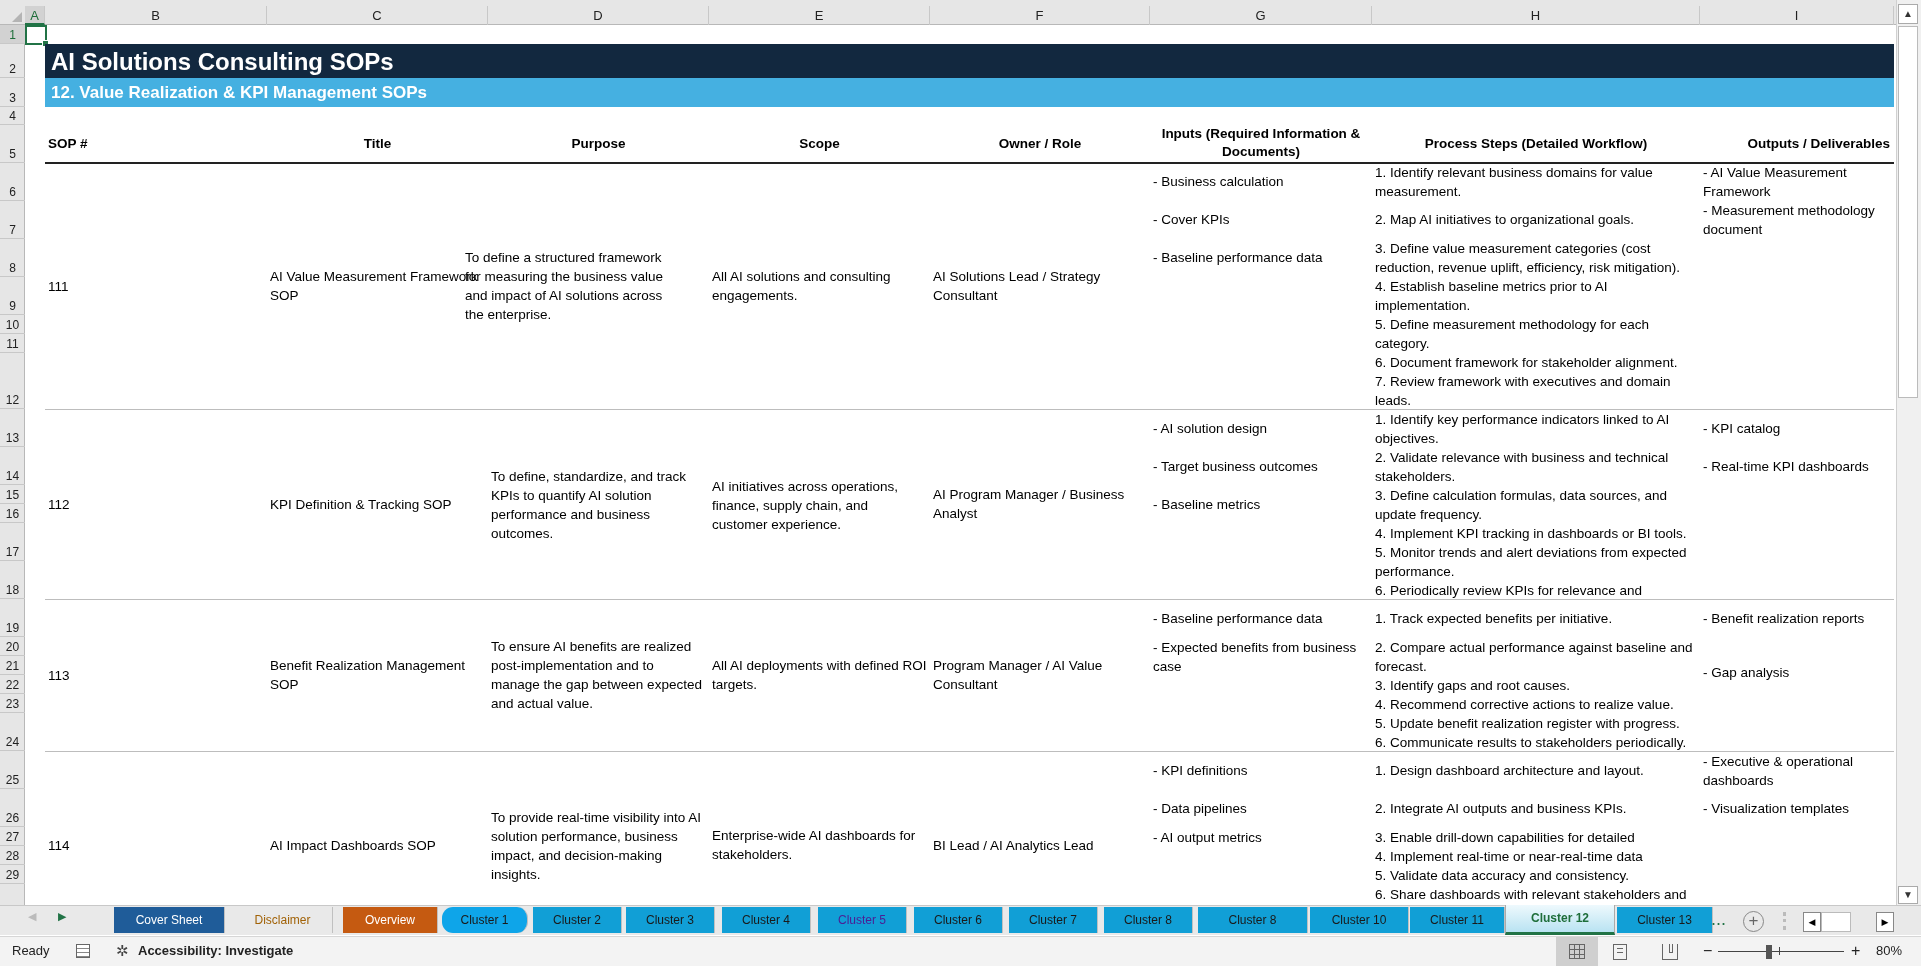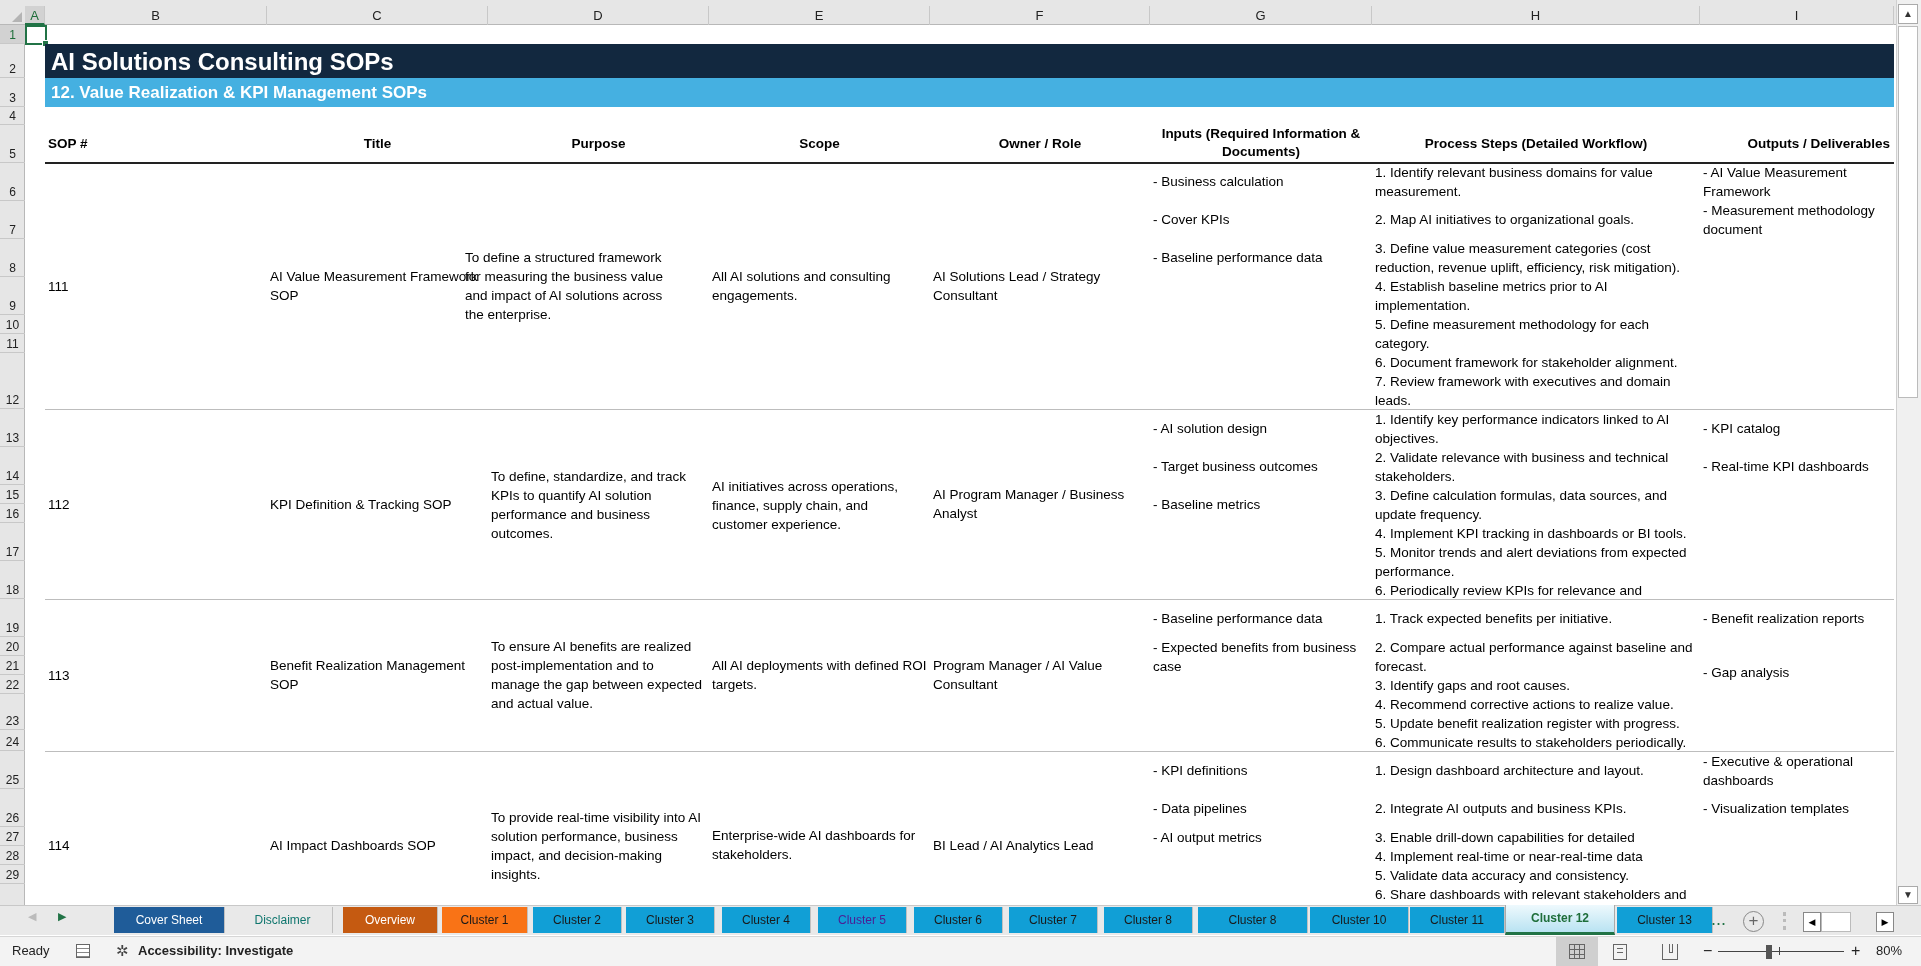--- a/index.html
+++ b/index.html
@@ -67,21 +67,21 @@
     <div class="rowh" style="top: 409px; height: 38px;">13</div>
     <div class="rowh" style="top: 447px; height: 38px;">14</div>
     <div class="rowh" style="top: 485px; height: 19px;">15</div>
     <div class="rowh" style="top: 504px; height: 19px;">16</div>
     <div class="rowh" style="top: 523px; height: 38px;">17</div>
     <div class="rowh" style="top: 561px; height: 38px;">18</div>
     <div class="rowh" style="top: 599px; height: 38px;">19</div>
     <div class="rowh" style="top: 637px; height: 19px;">20</div>
     <div class="rowh" style="top: 656px; height: 19px;">21</div>
     <div class="rowh" style="top: 675px; height: 19px;">22</div>
-    <div class="rowh" style="top: 694px; height: 19px; margin-top: 17px;">23</div>
+    <div class="rowh" style="top: 694px; height: 19px;">23</div>
     <div class="rowh" style="top: 713px; height: 38px;">24</div>
     <div class="rowh" style="top: 751px; height: 38px;">25</div>
     <div class="rowh" style="top: 789px; height: 38px;">26</div>
     <div class="rowh" style="top: 827px; height: 19px;">27</div>
     <div class="rowh" style="top: 846px; height: 19px;">28</div>
     <div class="rowh" style="top: 865px; height: 19px;">29</div>
   </div>
 
 <div id="sel-cell" class="abs"></div>
 
@@ -173,23 +173,23 @@
 <div id="vscroll" class="abs"></div>
 <div id="vs-up" class="abs">▲</div>
 <div id="vs-thumb" class="abs"></div>
 <div id="vs-down" class="abs">▼</div>
 
 <div id="tabbar" class="abs"></div>
 <div class="abs" style="left:28px;top:910px;font-size:11px;color:#bbb">◀</div>
 <div class="abs" style="left:58px;top:910px;font-size:11px;color:#217346">▶</div>
 <div id="tabs">
     <div class="tab" style="left: 114px; width: 111px; background: rgb(31, 92, 153); color: rgb(255, 255, 255);">Cover Sheet</div>
-    <div class="tab" style="left: 233px; width: 100px; background: rgb(233, 233, 233); color: #0f766e;">Disclaimer</div>
+    <div class="tab" style="left: 233px; width: 100px; background: rgb(233, 233, 233); color: #a16207;">Disclaimer</div>
     <div class="tab" style="left: 343px; width: 95px; background: rgb(197, 90, 17); color: rgb(255, 255, 255);">Overview</div>
-    <div class="tab" style="left: 442px; width: 86px; background: #f97316; color: rgb(26, 26, 26);">Cluster 1</div>
+    <div class="tab" style="left: 442px; width: 86px; background: #0ea5e9; color: rgb(26, 26, 26); border-radius: 11px;">Cluster 1</div>
     <div class="tab" style="left: 533px; width: 89px; background: rgb(17, 159, 214); color: rgb(26, 26, 26);">Cluster 2</div>
     <div class="tab" style="left: 626px; width: 89px; background: rgb(17, 159, 214); color: rgb(26, 26, 26);">Cluster 3</div>
     <div class="tab" style="left: 722px; width: 89px; background: rgb(17, 159, 214); color: rgb(26, 26, 26);">Cluster 4</div>
     <div class="tab" style="left: 818px; width: 89px; background: rgb(17, 159, 214); color: #4c1d95;">Cluster 5</div>
     <div class="tab" style="left: 914px; width: 89px; background: rgb(17, 159, 214); color: rgb(26, 26, 26);">Cluster 6</div>
     <div class="tab" style="left: 1009px; width: 89px; background: rgb(17, 159, 214); color: rgb(26, 26, 26);">Cluster 7</div>
     <div class="tab" style="left: 1104px; width: 89px; background: rgb(17, 159, 214); color: rgb(26, 26, 26);">Cluster 8</div>
     <div class="tab" style="left: 1198px; width: 110px; background: rgb(17, 159, 214); color: rgb(26, 26, 26);">Cluster 8</div>
     <div class="tab" style="left: 1310px; width: 99px; background: rgb(17, 159, 214); color: rgb(26, 26, 26);">Cluster 10</div>
     <div class="tab" style="left: 1410px; width: 95px; background: rgb(17, 159, 214); color: rgb(26, 26, 26);">Cluster 11</div>

